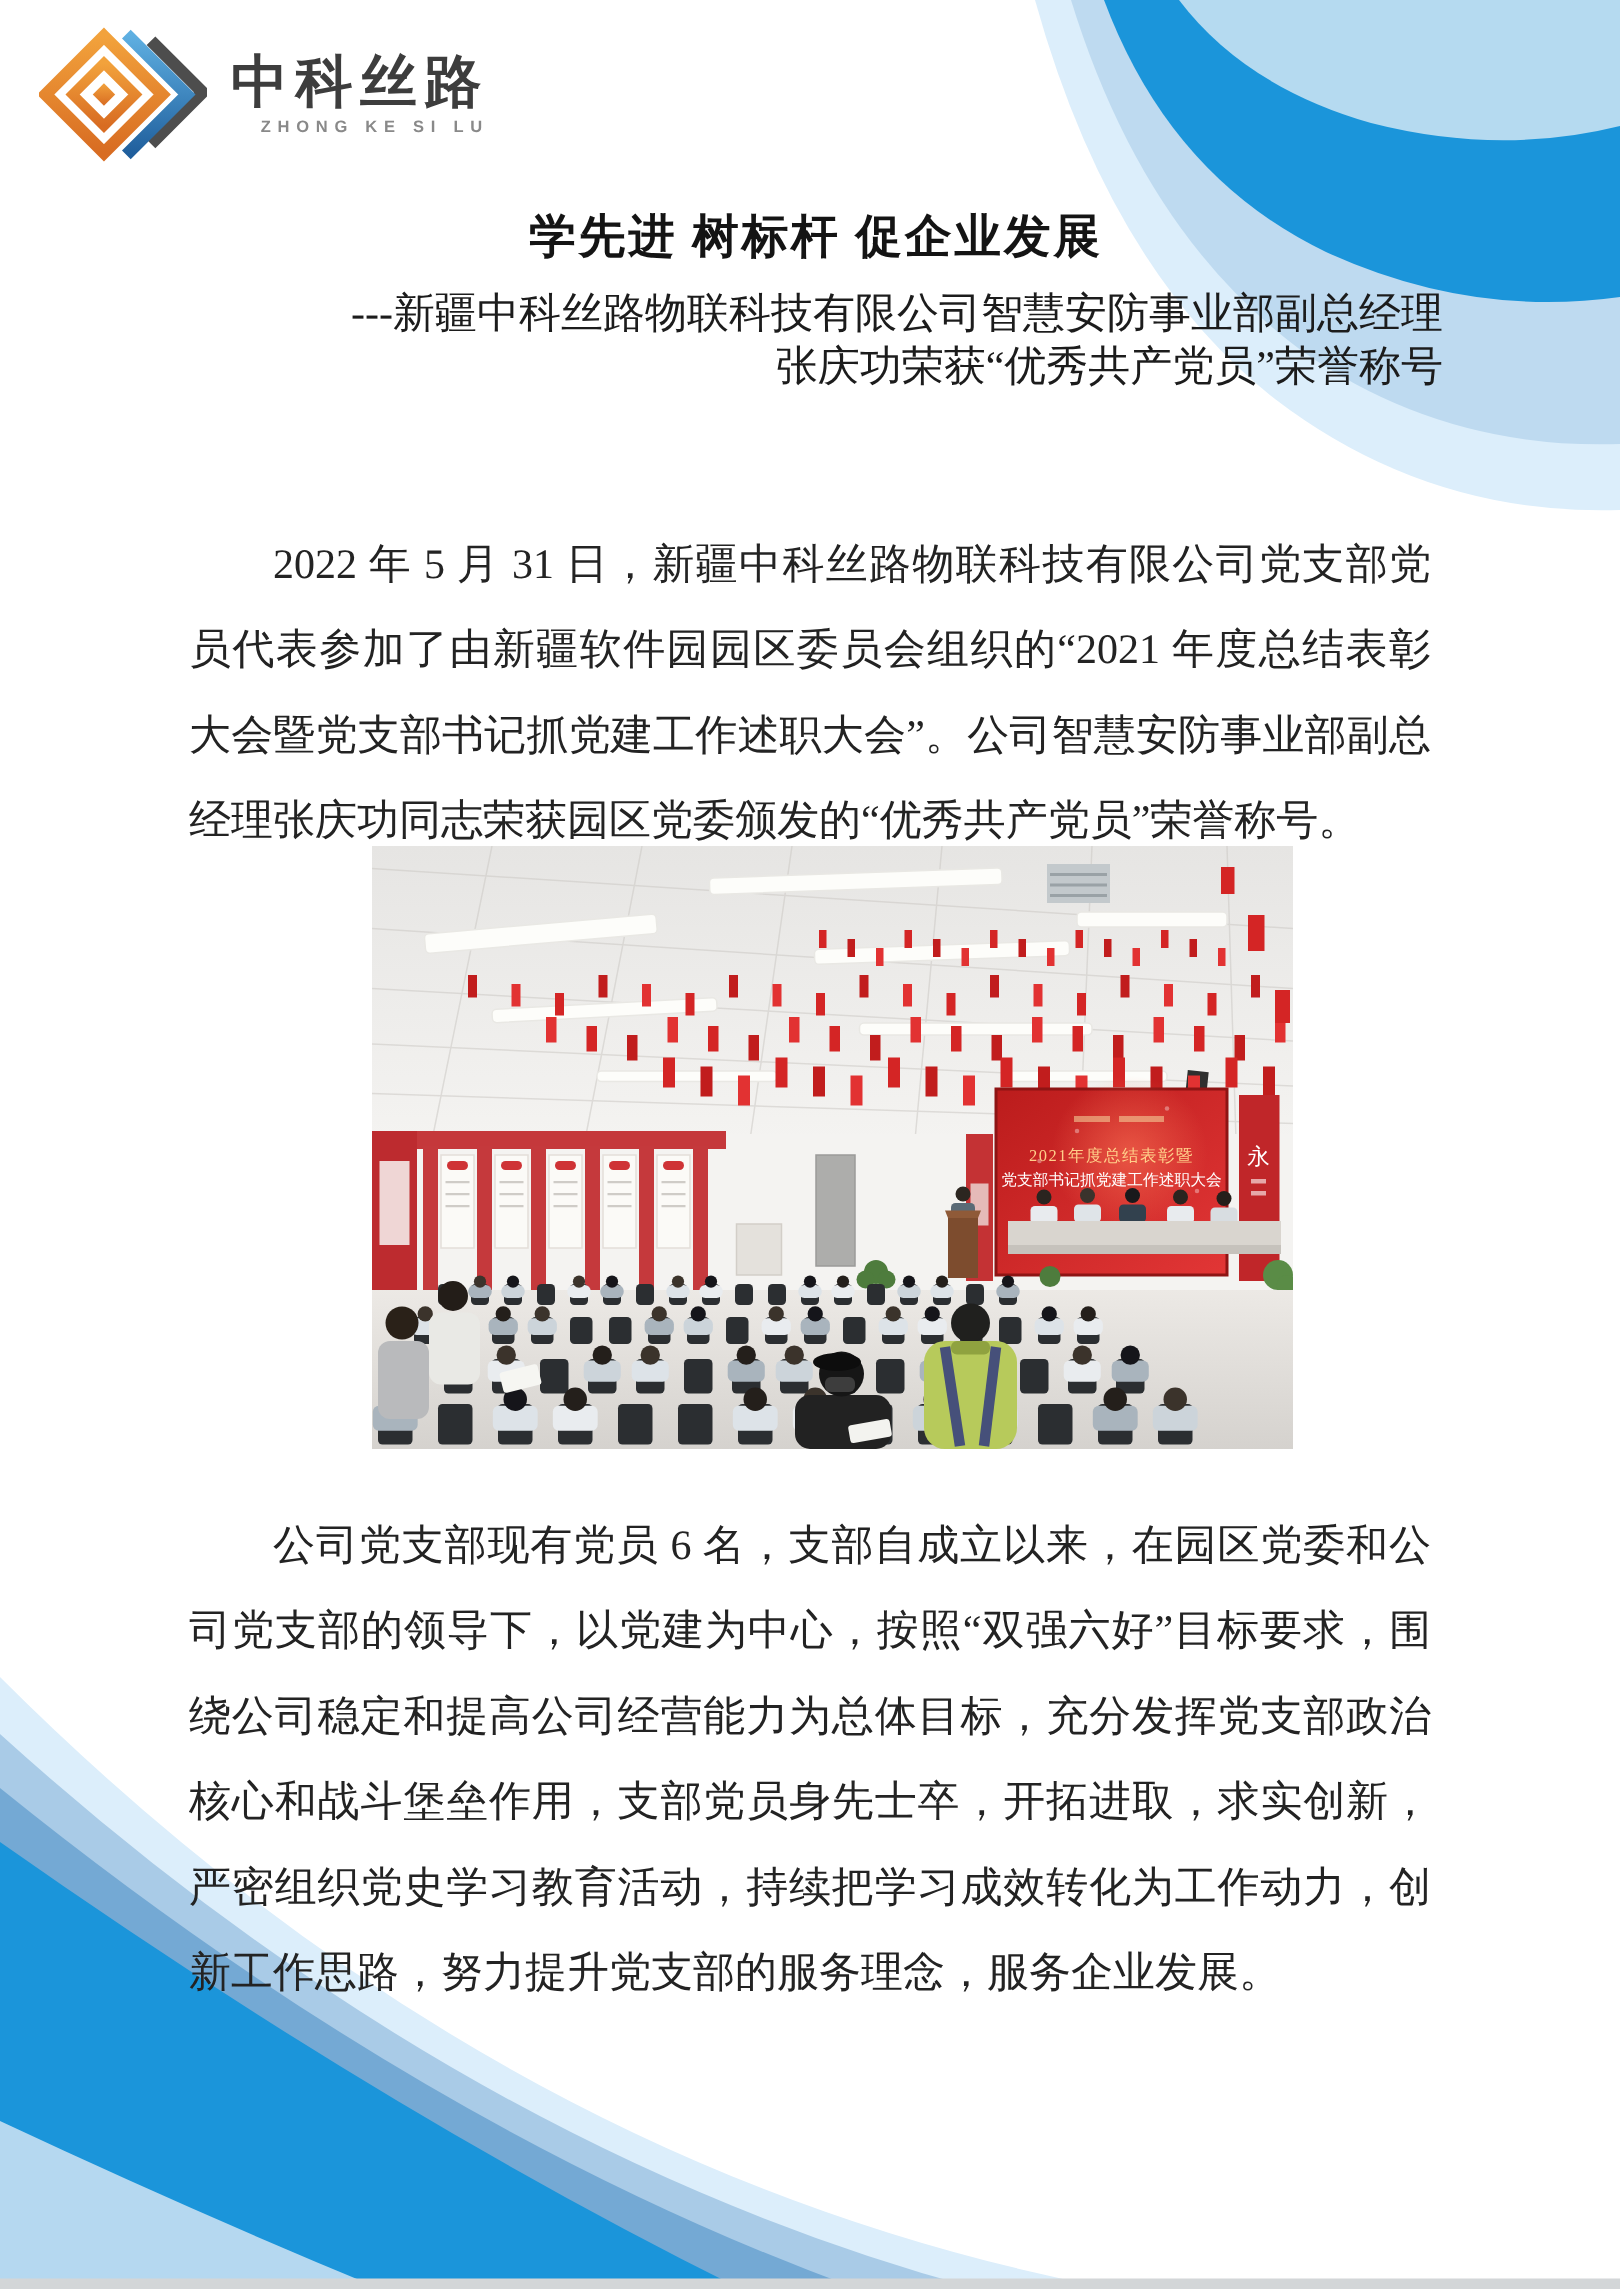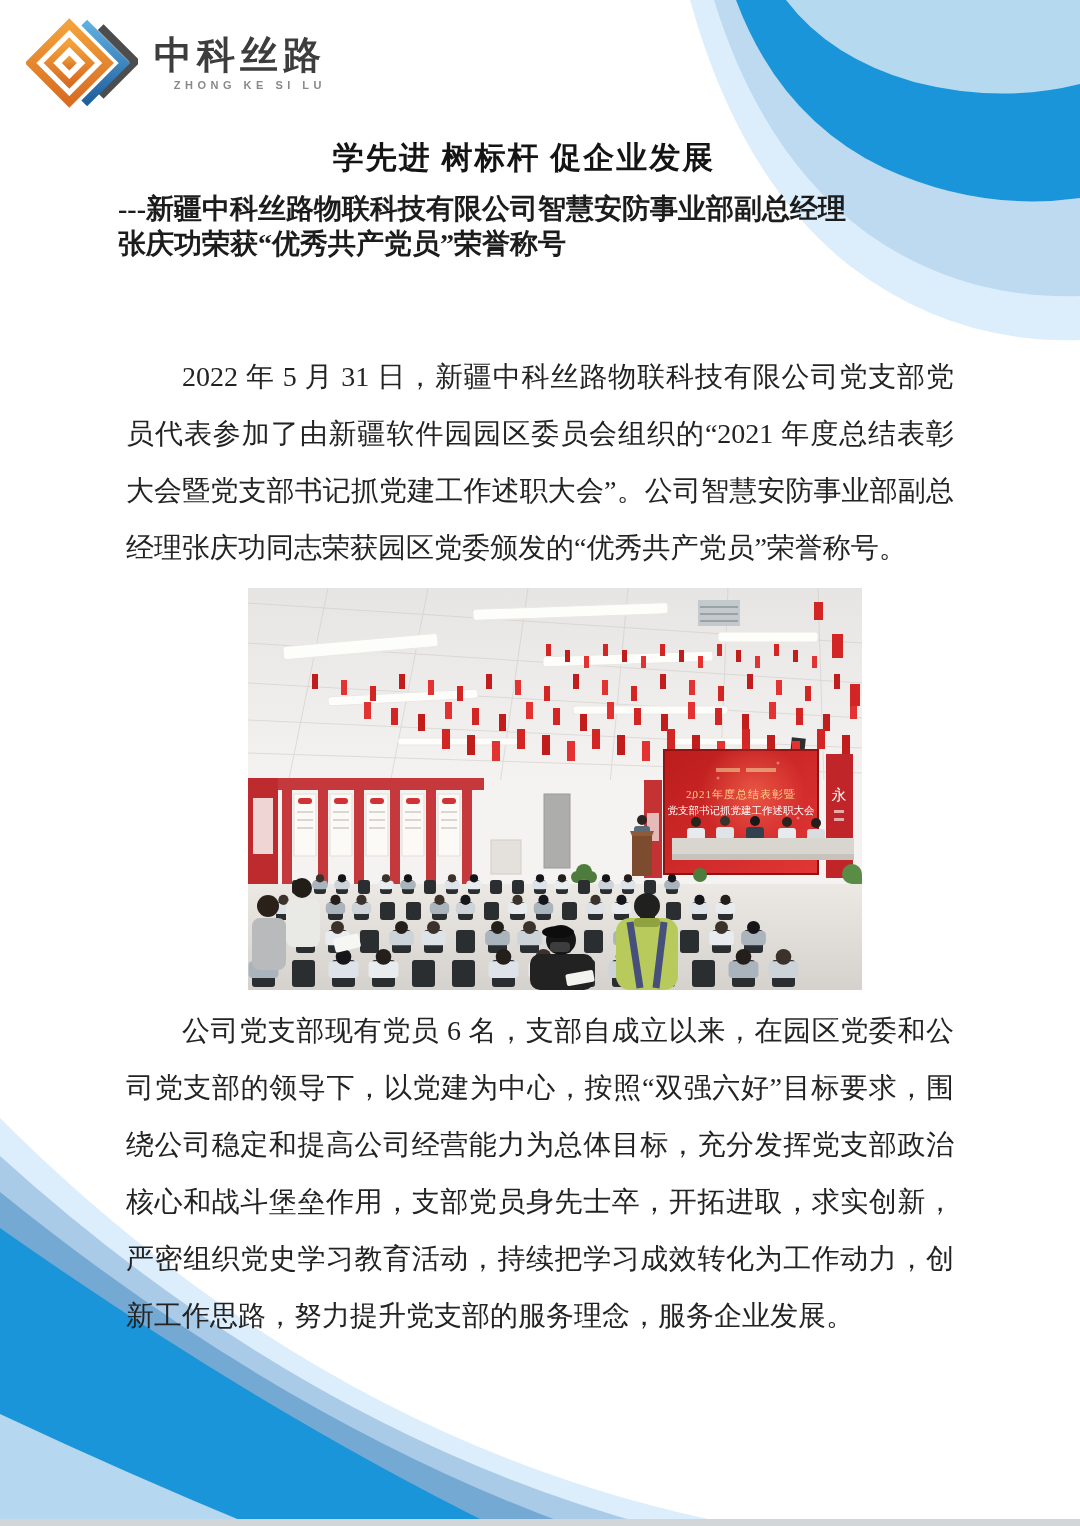--- a/index.html
+++ b/index.html
@@ -6,31 +6,31 @@
   .page{position:relative;width:1080px;height:1526px;background:#ffffff;overflow:hidden;
         font-family:"Liberation Serif","DejaVu Serif",serif;}
   .decor{position:absolute;left:0;top:0;width:1080px;height:1526px;z-index:0;}
   .logo{position:absolute;top:12px;left:26px;display:flex;align-items:center;gap:16px;z-index:2;}
   .logo-icon{width:112px;height:102px;}
   .logo-text{display:flex;flex-direction:column;align-items:flex-end;}
   .logo-title{font-family:"Liberation Sans","DejaVu Sans",sans-serif;font-weight:bold;
               font-size:38px;color:#3d3d3d;letter-spacing:5px;line-height:1.1;}
   .logo-sub{font-family:"Liberation Sans","DejaVu Sans",sans-serif;font-size:11px;color:#898989;
             letter-spacing:4.5px;margin-top:3px;font-weight:bold;}
-  .title{position:absolute;top:137px;left:112px;width:824px;text-align:center;
+  .title{position:absolute;top:137px;left:132px;width:824px;text-align:center;
          font-size:31px;font-weight:bold;color:#141414;letter-spacing:2px;z-index:1;}
-  .subtitle{position:absolute;left:118px;width:844px;text-align:left;font-size:28px;
-            font-weight:bold;color:#1c1c1c;z-index:1;}
+  .subtitle{position:absolute;left:118px;width:844px;text-align:right;font-size:28px;
+            font-weight:normal;color:#1c1c1c;z-index:1;}
   #sub1{top:190px;}
   #sub2{top:225px;}
   .para{position:absolute;left:126px;width:828px;font-size:28px;line-height:57px;color:#232323;
         text-align:justify;text-indent:2em;z-index:1;}
   #para1{top:348px;}
   #para2{top:1002px;}
-  .photo{position:absolute;left:248px;top:588px;width:523px;height:402px;z-index:1;
+  .photo{position:absolute;left:248px;top:564px;width:523px;height:402px;z-index:1;
          background:#f9a8d4;}
   .photo svg{display:block;}
   .bottom-strip{position:absolute;left:0;bottom:0;width:1080px;height:7px;background:#d3d6d8;z-index:3;}
 </style>
 </head>
 <body>
 
 <div class="page">
 
   <svg class="decor" viewBox="0 0 1080 1526" preserveAspectRatio="none">

